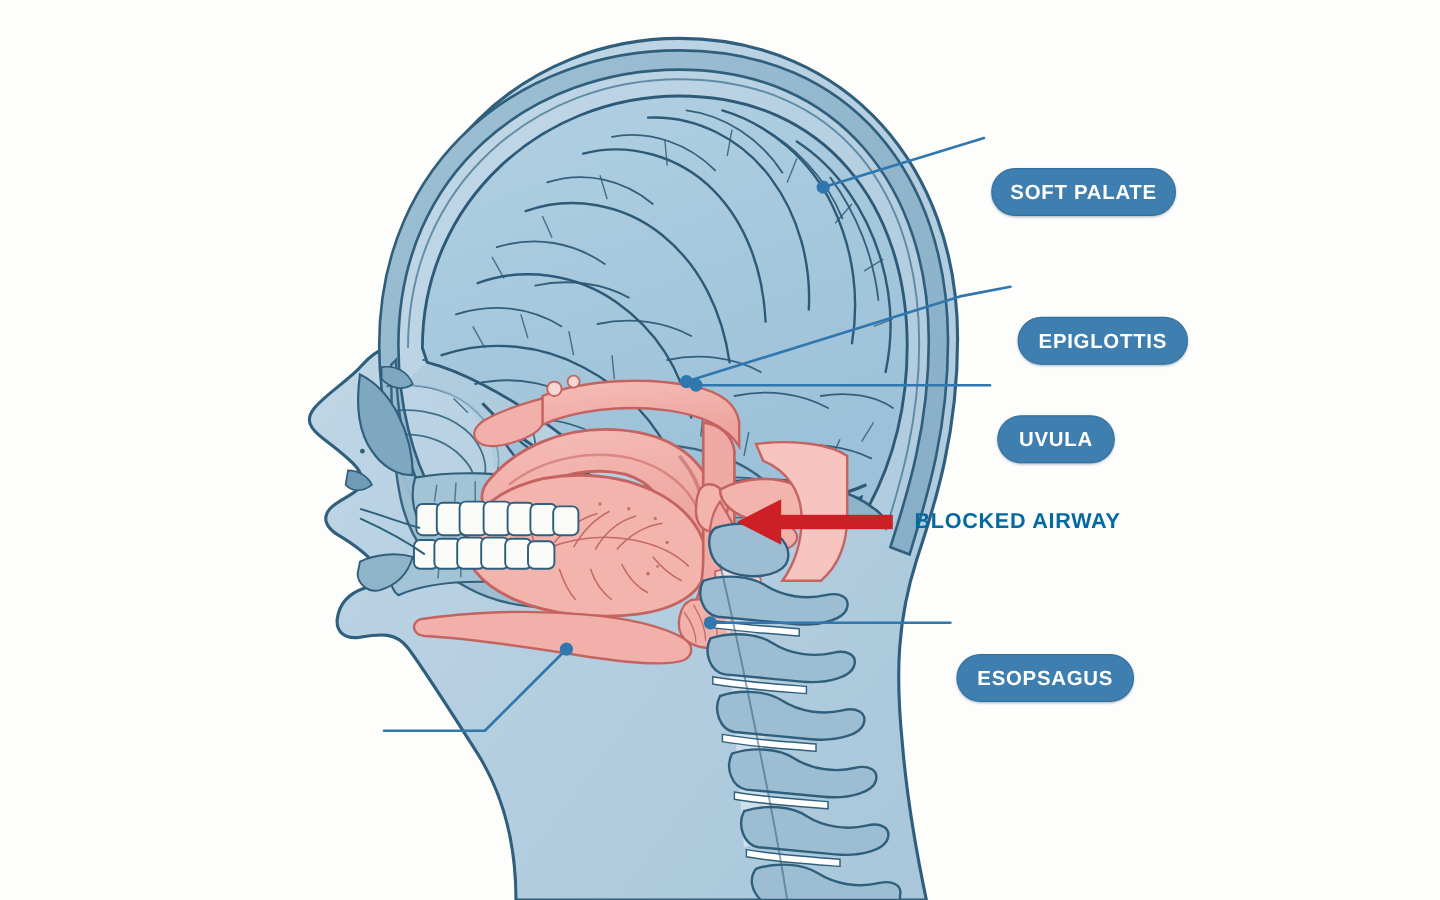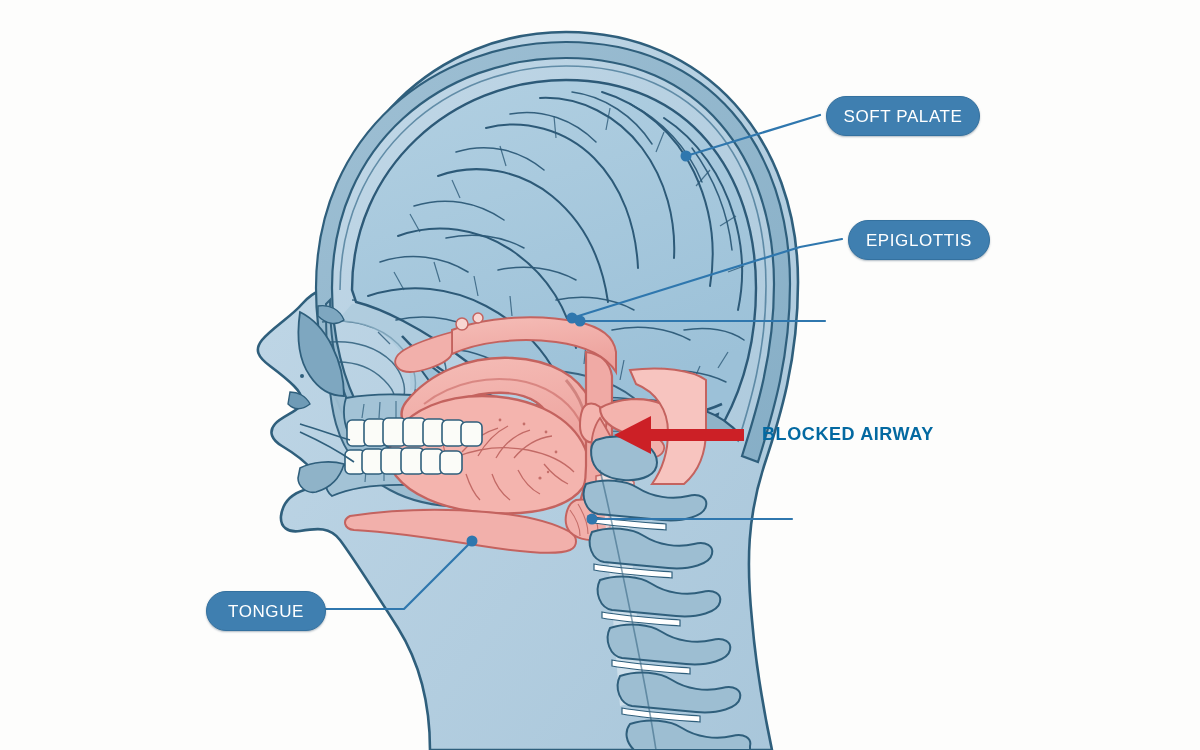--- a/index.html
+++ b/index.html
@@ -6,23 +6,24 @@
   html,body{margin:0;padding:0;background:#ffffff;}
   body{
     width:1200px;height:750px;overflow:hidden;
     font-family:"Liberation Sans","DejaVu Sans",sans-serif;
   }
   #stage{position:relative;width:1200px;height:750px;background:#fdfdfc;overflow:hidden;}
   #art{position:absolute;left:0;top:0;width:1200px;height:750px;}
   .pill{
     position:absolute;display:flex;align-items:center;justify-content:center;
     background:#3f7fb0;border-radius:999px;color:#ffffff;
-    font-weight:400;letter-spacing:.6px;white-space:nowrap;
+    font-weight:700;letter-spacing:.6px;white-space:nowrap;
     box-shadow:0 1px 2px rgba(30,60,90,.35);
     border:1px solid #34719f;
+    margin-top:44px;
   }
   .pill span{display:block;line-height:1;}
   .redlabel{
     position:absolute;color:#0369a1;font-weight:700;white-space:nowrap;
     letter-spacing:.6px;
   }
 </style>
 </head>
 <body>
 
@@ -507,23 +508,26 @@
   </svg>
 
   <div class="pill" style="left:826px;top:96px;width:152px;height:38px;font-size:17px;">
     <span>SOFT PALATE</span>
   </div>
 
   <div class="pill" style="left:848px;top:220px;width:140px;height:38px;font-size:17px;text-align:right;">
     <span>EPIGLOTTIS</span>
   </div>
 
+  <div class="pill" style="left:831px;top:302px;width:96px;height:38px;font-size:17px;">
+    <span>UVULA</span>
+  </div>
 
   <div class="redlabel" style="left:762px;top:424px;font-size:18px;">
     <span>BLOCKED AIRWAY</span>
   </div>
 
-
-  <div class="pill" style="left:206px;top:591px;width:118px;height:38px;font-size:17px;">
-    <span>TONGUE</span>
+  <div class="pill" style="left:797px;top:501px;width:146px;height:38px;font-size:17px;">
+    <span>ESOPSAGUS</span>
   </div>
 
+
 </div>
 
 </body></html>

